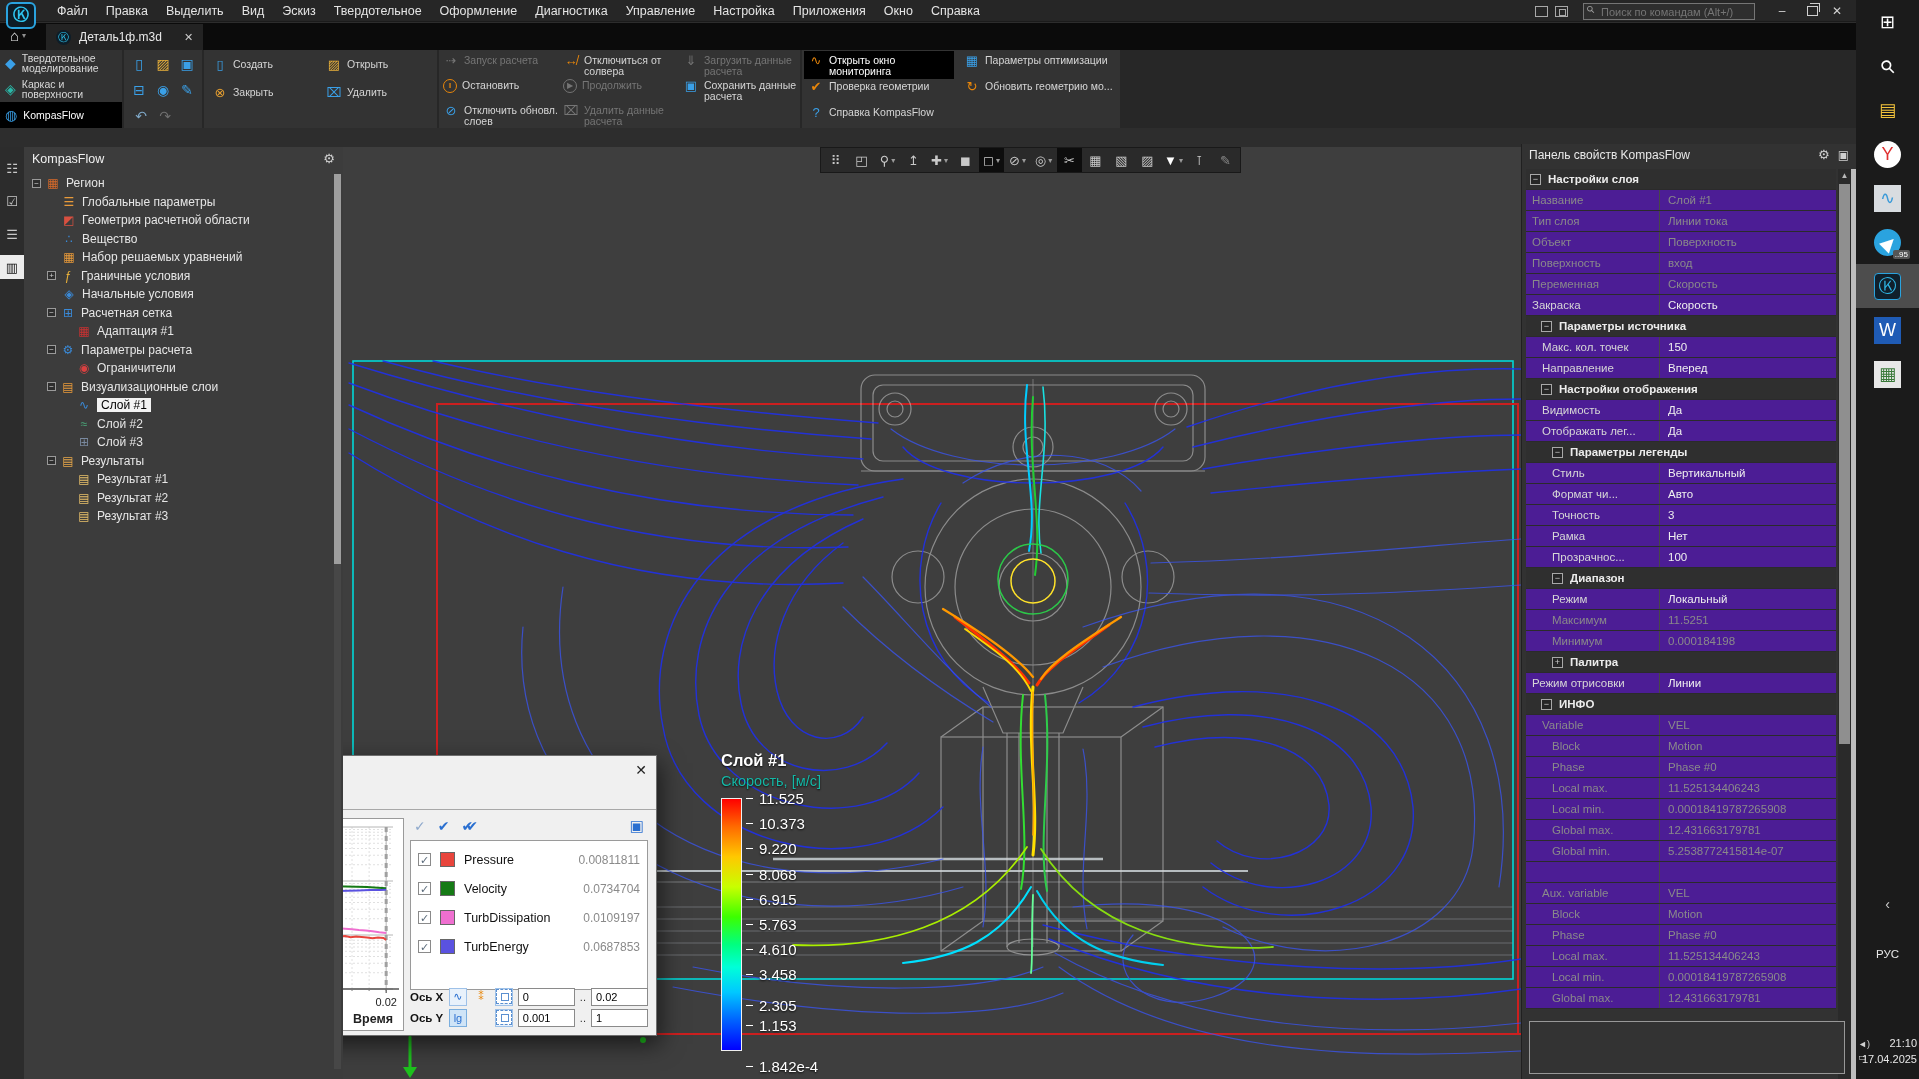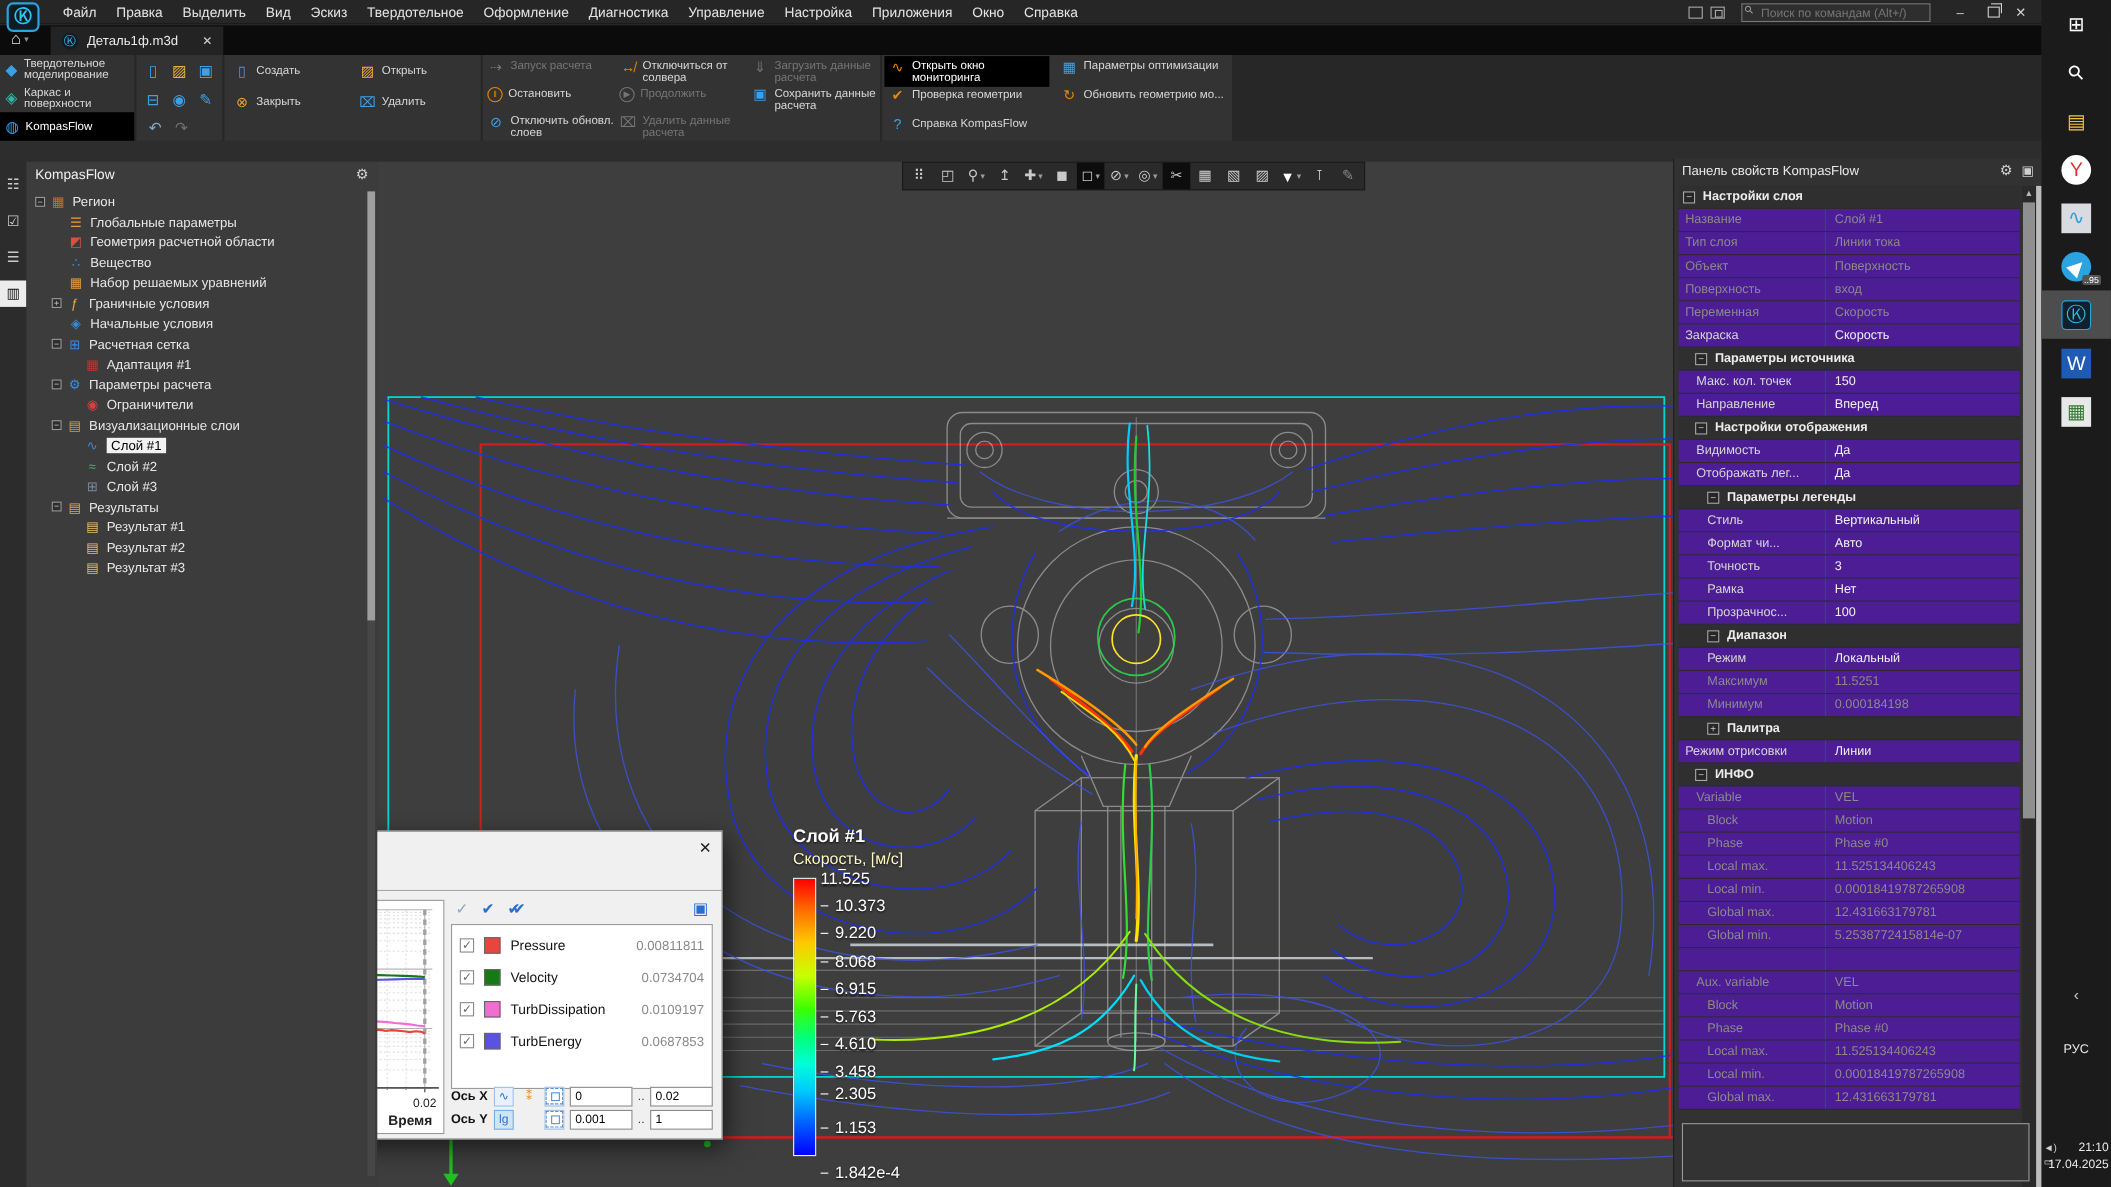--- a/index.html
+++ b/index.html
@@ -94,21 +94,21 @@
     color:#c9c9c9;font-size:13px;padding:0 3px}
   .vtb.pressed{background:#0d0d0d}
   .vtb.white{color:#fff}
   .vtb.dim{color:#6f6f6f}
   .vtb .dd{font-size:8px;color:#9a9a9a;margin-left:2px}
 
   
   #legend{position:absolute;left:721px;top:751px;width:160px;z-index:8;color:#fff;
     text-shadow:0 1px 2px rgba(0,0,0,.85)}
   #legend-title{font-size:16.5px;font-weight:bold}
-  #legend-sub{font-size:14.5px;color:#fef9c3;margin:3px 0 9px}
+  #legend-sub{font-size:14.5px;color:#14b8a6;margin:3px 0 9px}
   #legend-body{display:flex}
   #legend-bar{width:21px;height:253px;border:1px solid #f0f0f0;
     background:linear-gradient(#ff0000,#ff6a00 11%,#ffc800 23%,#c8ff00 35%,#3cff00 47%,
       #00ff80 58%,#00ffd8 67%,#00c8ff 77%,#0064ff 88%,#0000ff)}
   #legend-ticks{position:relative;margin-left:4px;flex:1}
   .ltick{position:absolute;display:flex;align-items:center;font-size:15px}
   .ltick .ldash{width:7px;border-top:1px solid #fff;margin-right:6px}
 
   
   #monitor{position:absolute;left:57px;top:755px;width:600px;height:281px;background:#f0f0f0;
@@ -624,21 +624,21 @@
         </div>
       </div>
   </div>
 
   <div id="legend">
     <div id="legend-title">Слой #1</div>
     <div id="legend-sub">Скорость, [м/с]</div>
     <div id="legend-body">
       <div id="legend-bar"></div>
       <div id="legend-ticks">
-          <div class="ltick" style="top: -8px; flex-direction: column;">
+          <div class="ltick" style="top: -8px;">
             <span class="ldash"></span>
             <span class="ltxt">11.525</span>
           </div>
           <div class="ltick" style="top: 17.2px;">
             <span class="ldash"></span>
             <span class="ltxt">10.373</span>
           </div>
           <div class="ltick" style="top: 42.4px;">
             <span class="ldash"></span>
             <span class="ltxt">9.220</span>
@@ -656,21 +656,21 @@
             <span class="ltxt">5.763</span>
           </div>
           <div class="ltick" style="top: 143.2px;">
             <span class="ldash"></span>
             <span class="ltxt">4.610</span>
           </div>
           <div class="ltick" style="top: 168.4px;">
             <span class="ldash"></span>
             <span class="ltxt">3.458</span>
           </div>
-          <div class="ltick" style="top: 188px;">
+          <div class="ltick" style="top: 199px;">
             <span class="ldash"></span>
             <span class="ltxt">2.305</span>
           </div>
           <div class="ltick" style="top: 218.8px;">
             <span class="ldash"></span>
             <span class="ltxt">1.153</span>
           </div>
           <div class="ltick" style="top: 260px;">
             <span class="ldash"></span>
             <span class="ltxt">1.842e-4</span>

